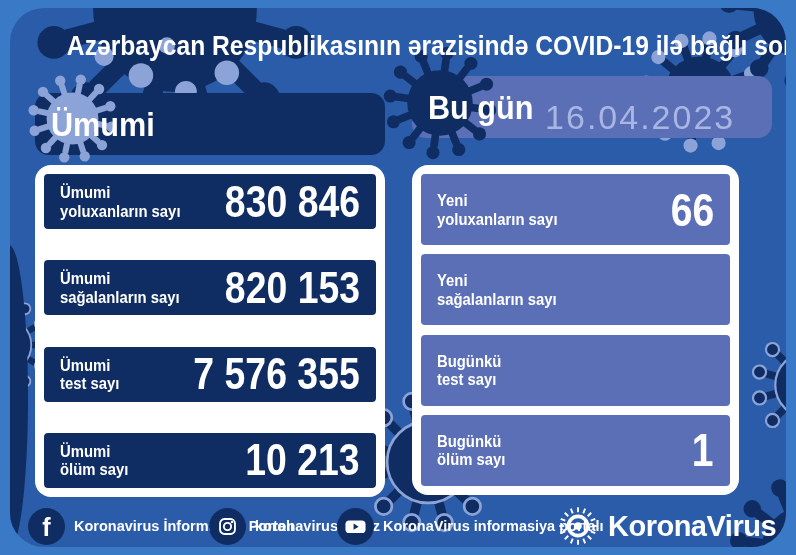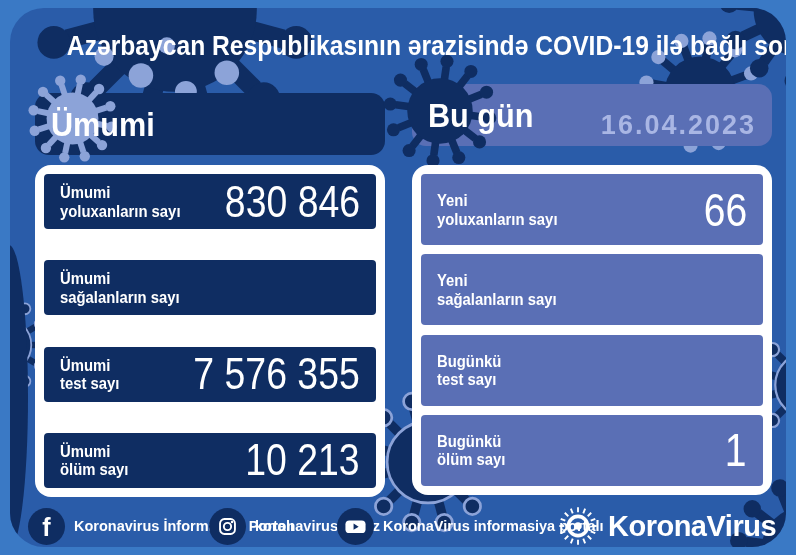--- a/index.html
+++ b/index.html
@@ -25,36 +25,36 @@
   .cond-l{display:inline-block;transform:scaleX(.9);transform-origin:left center;}
   .cond-r{display:inline-block;transform:scaleX(.85);transform-origin:right center;}
 
   .panel-header{position:absolute;height:62px;border-radius:14px;display:flex;align-items:center;
                 padding:0 16px;z-index:3;}
   .panel-header .htext{position:relative;z-index:2;color:var(--white);font-size:34px;font-weight:800;
                        white-space:nowrap;}
   .hvirus{position:absolute;z-index:1;pointer-events:none;}
 
   .hdr-left{left:25px;top:85px;width:350px;background:var(--navy);}
-  .hdr-right{left:402px;top:76px;width:360px;background:var(--slate);justify-content:space-between;}
-  .date{color:var(--datecol);font-size:27px;font-weight:700;letter-spacing:2px;z-index:2;position:relative;margin-top:21px;}
+  .hdr-right{left:402px;top:68px;width:360px;background:var(--slate);justify-content:flex-start;}
+  .date{color:var(--datecol);font-size:34px;font-weight:400;letter-spacing:2px;z-index:2;position:relative;margin-top:21px;}
 
   .panel{position:absolute;background:var(--white);border-radius:16px;padding:9px;z-index:3;
          display:flex;flex-direction:column;justify-content:space-between;}
   .panel-left{left:25px;top:157px;width:350px;height:332px;}
-  .panel-right{left:402px;top:157px;width:360px;height:330px;}
+  .panel-right{left:402px;top:157px;width:327px;height:330px;}
 
   .row{border-radius:4px;display:flex;align-items:center;justify-content:space-between;
        padding:0 16px;color:var(--white);}
   .panel-left .row{height:55px;background:var(--navy);}
   .panel-right .row{height:71px;background:var(--slate);}
   .lbl{display:flex;flex-direction:column;justify-content:center;line-height:1.12;}
   .lbl span{font-size:16.5px;font-weight:700;white-space:nowrap;}
   .lbl span:empty{display:none;}
-  .val{font-weight:400;white-space:nowrap;}
+  .val{font-weight:700;white-space:nowrap;}
   .panel-left .val{font-size:44px;}
   .panel-right .val{font-size:46px;text-align:center;}
 
   .footer{position:absolute;left:0;top:497px;width:776px;height:42px;z-index:5;}
   .fgroup{position:absolute;top:0;height:42px;display:flex;align-items:center;gap:9px;}
   .icircle{width:37px;height:37px;border-radius:50%;background:var(--navy);display:flex;
            align-items:center;justify-content:center;flex:0 0 auto;}
   .fb-f{color:#fff;font-size:25px;font-weight:700;line-height:1;margin-top:2px;}
   .flabel{color:var(--white);font-size:14.5px;font-weight:700;white-space:nowrap;}
   .fg-fb{left:18px;}
@@ -308,20 +308,21 @@
           <span class="cond-l">Ümumi</span>
           <span class="cond-l">yoluxanların sayı</span>
         </div>
         <div class="val"><span class="cond-r">830 846</span></div>
       </div>
       <div class="row">
         <div class="lbl">
           <span class="cond-l">Ümumi</span>
           <span class="cond-l">sağalanların sayı</span>
         </div>
+        <div class="val"><span class="cond-r">820 153</span></div>
       </div>
       <div class="row">
         <div class="lbl">
           <span class="cond-l">Ümumi</span>
           <span class="cond-l">test sayı</span>
         </div>
         <div class="val"><span class="cond-r">7 576 355</span></div>
       </div>
       <div class="row">
         <div class="lbl">

